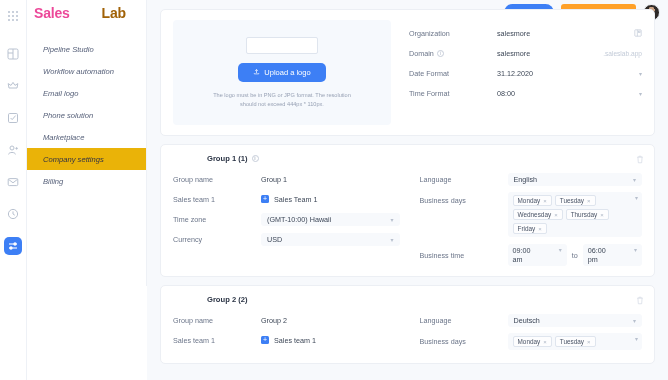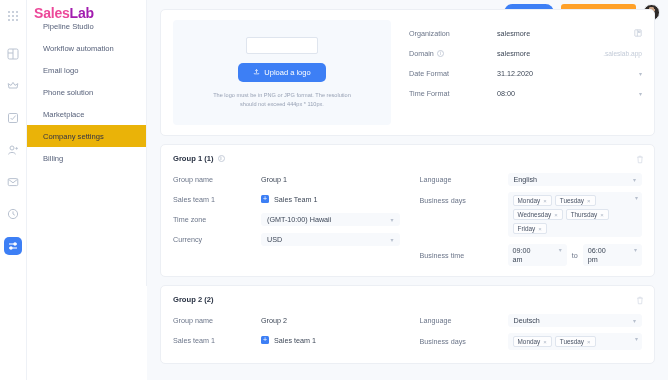--- a/index.html
+++ b/index.html
@@ -25,28 +25,29 @@
     color: #b9c2d0; border-radius: 5px;
   }
   .rail-ico svg { width: 12px; height: 12px; display: block; }
   .rail-ico.active { background: #3d7ff5; color: #ffffff; }
   .rail-ico.first { margin-bottom: 20px; }
 
   
   .sidebar {
     width: 120px; flex: 0 0 120px; height: 286px;
     background: #ffffff; border-right: 1px solid #eef1f6;
-    padding-top: 15px;
+    padding-top: 38px;
+    font-style: italic;
   }
   .logo {
     position: absolute; left: 34px; top: 5px;
     font-size: 14px; font-weight: bold; letter-spacing: -0.2px;
   }
   .logo .a { color: #ec4899; }
-  .logo .b { color: #a21caf; }
+  .logo .b { color: #a16207; margin-left: 32px; }
   .nav-item {
     height: 22px; display: flex; align-items: center;
     padding-left: 16px; font-size: 7.6px; color: #5a6madd;
     color: #57617a; white-space: nowrap;
   }
   .nav-item.active { background: #eab308; color: #334; }
 
   
   .main {
     flex: 1; height: 380px; background: #f7f9fc;
@@ -119,21 +120,21 @@
   }
   .caret { color: #b8c0cd; font-size: 6px; margin-left: auto; padding-left: 6px; }
   .suffix { color: #c3cbd8; font-size: 6.6px; }
   .org-ico { color: #c3cbd8; }
   .org-ico svg { width: 8px; height: 8px; display: block; }
 
   
   .card-g { padding: 9px 12px 10px 12px; display: flex; flex-wrap: wrap; }
   .g-title {
     width: 100%; font-size: 7.6px; font-weight: bold; color: #2b3445;
-    display: flex; align-items: center; gap: 4px; margin-bottom: 6px;
+    display: flex; align-items: center; gap: 4px; margin-bottom: 6px; margin-left: 34px;
   }
   .g-col { width: 50%; padding-right: 8px; }
   .g-col.right { padding-right: 0; padding-left: 12px; }
   .trash {
     position: absolute; right: 10px; top: 10px; color: #d4dae4; cursor: pointer;
   }
   .trash svg { width: 8px; height: 9px; display: block; }
   .plus-ico {
     width: 8px; height: 8px; border-radius: 1.5px; background: #3d7ff5;
     color: #fff; font-size: 7px; line-height: 7px; text-align: center;

